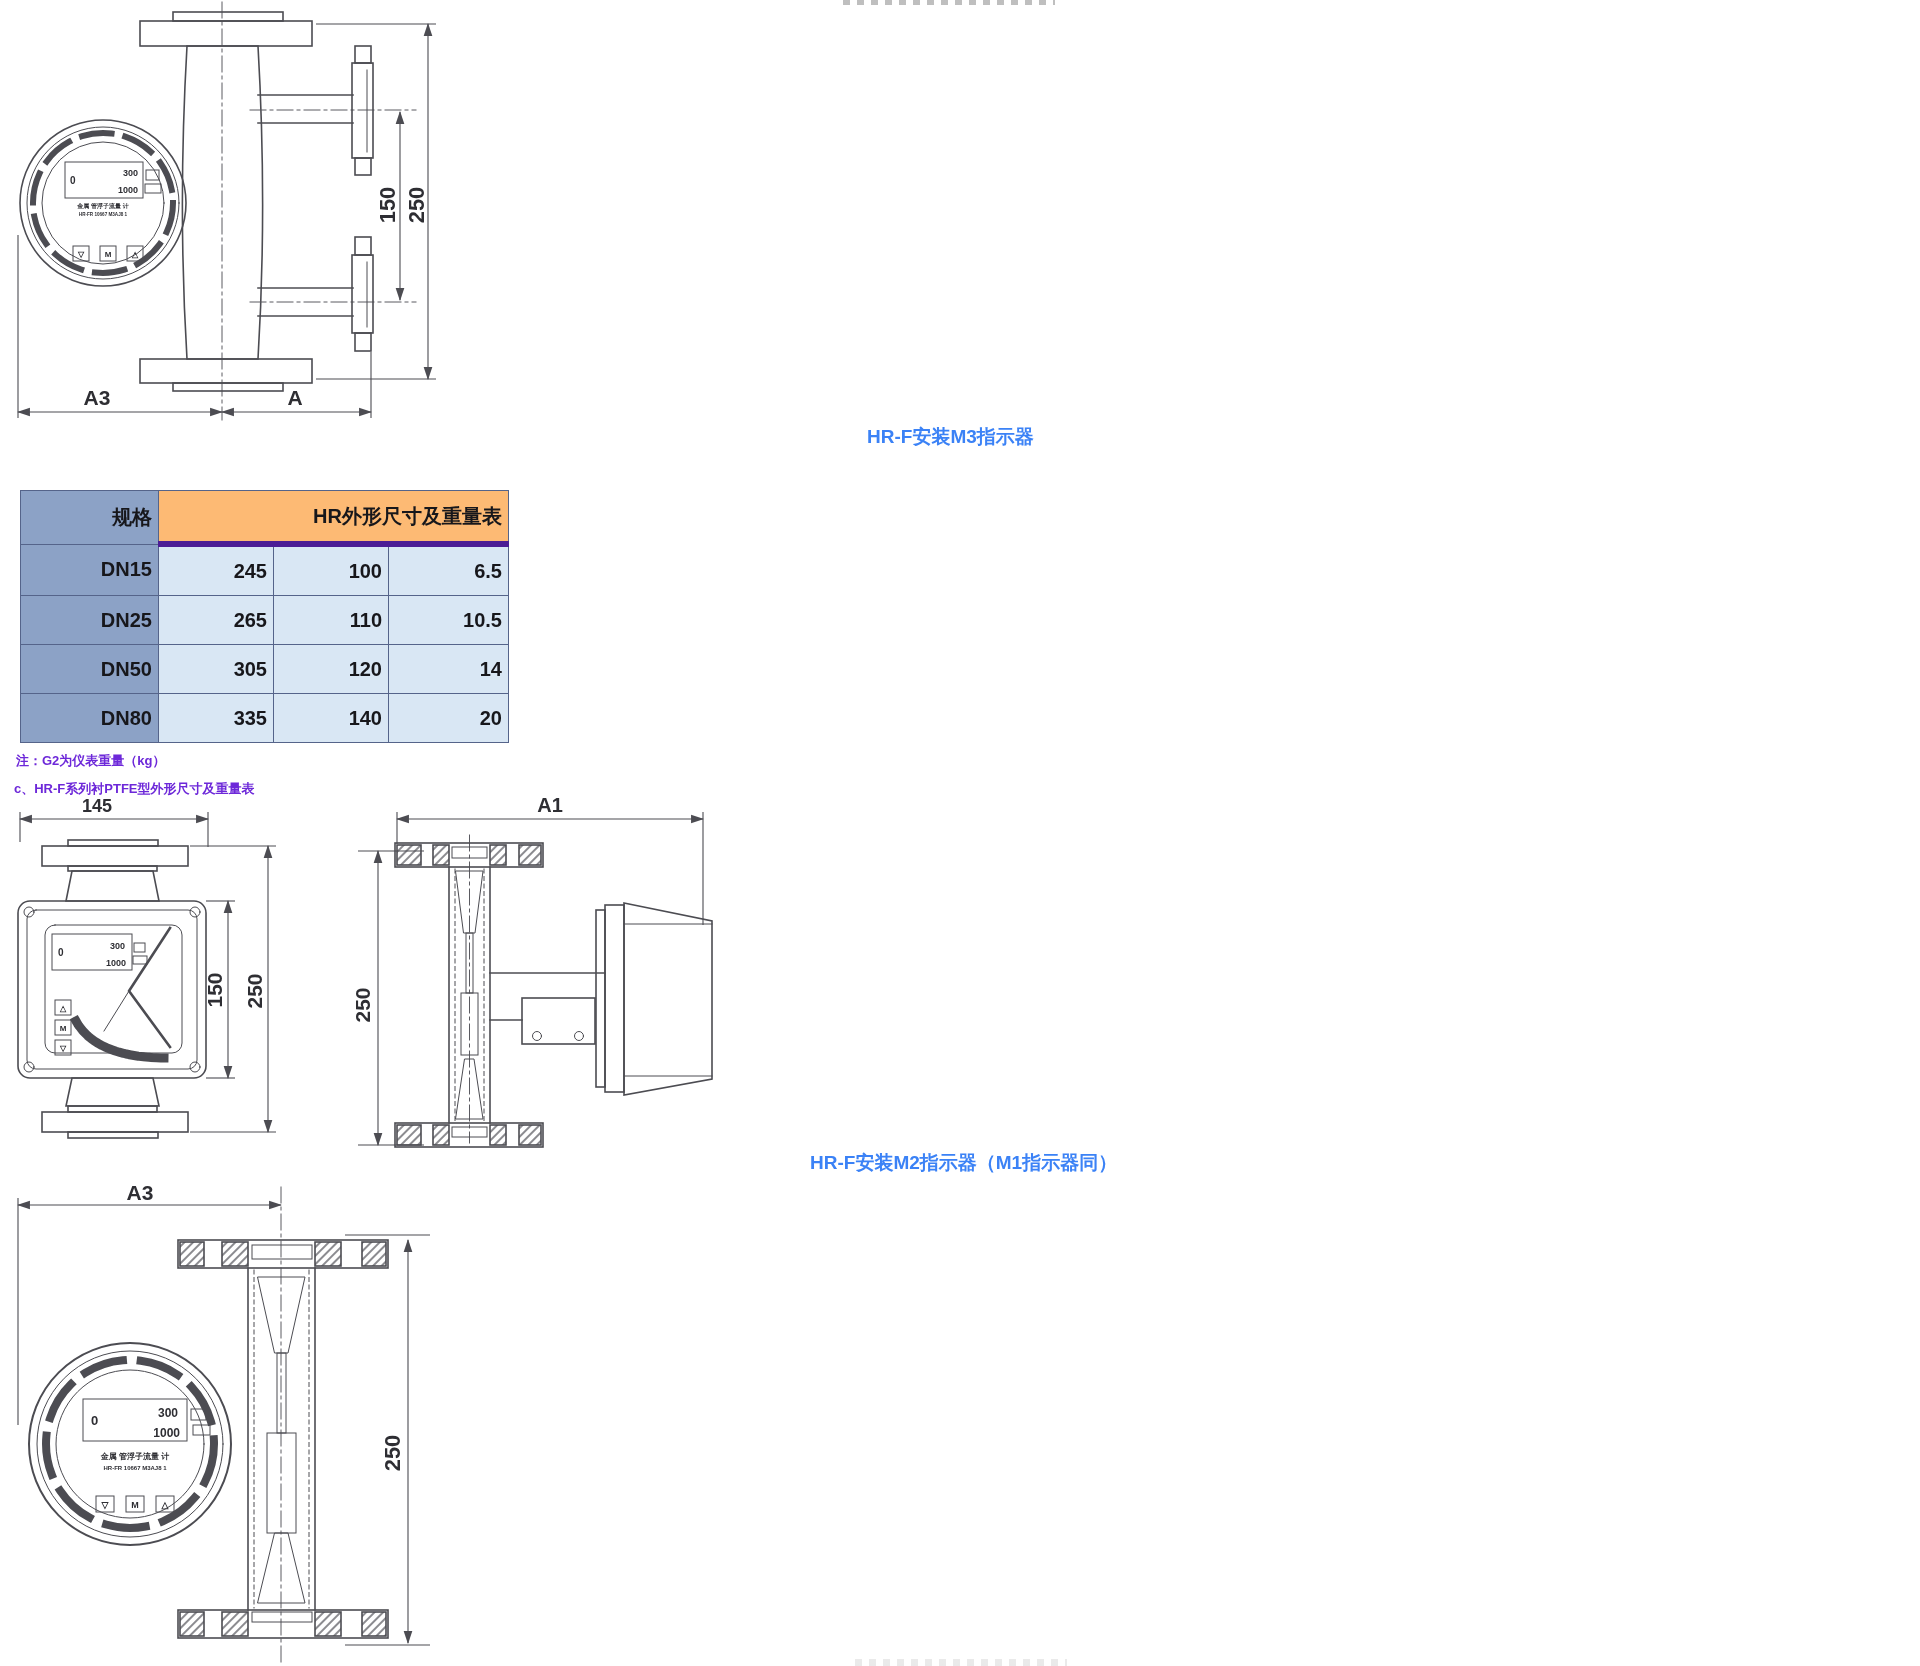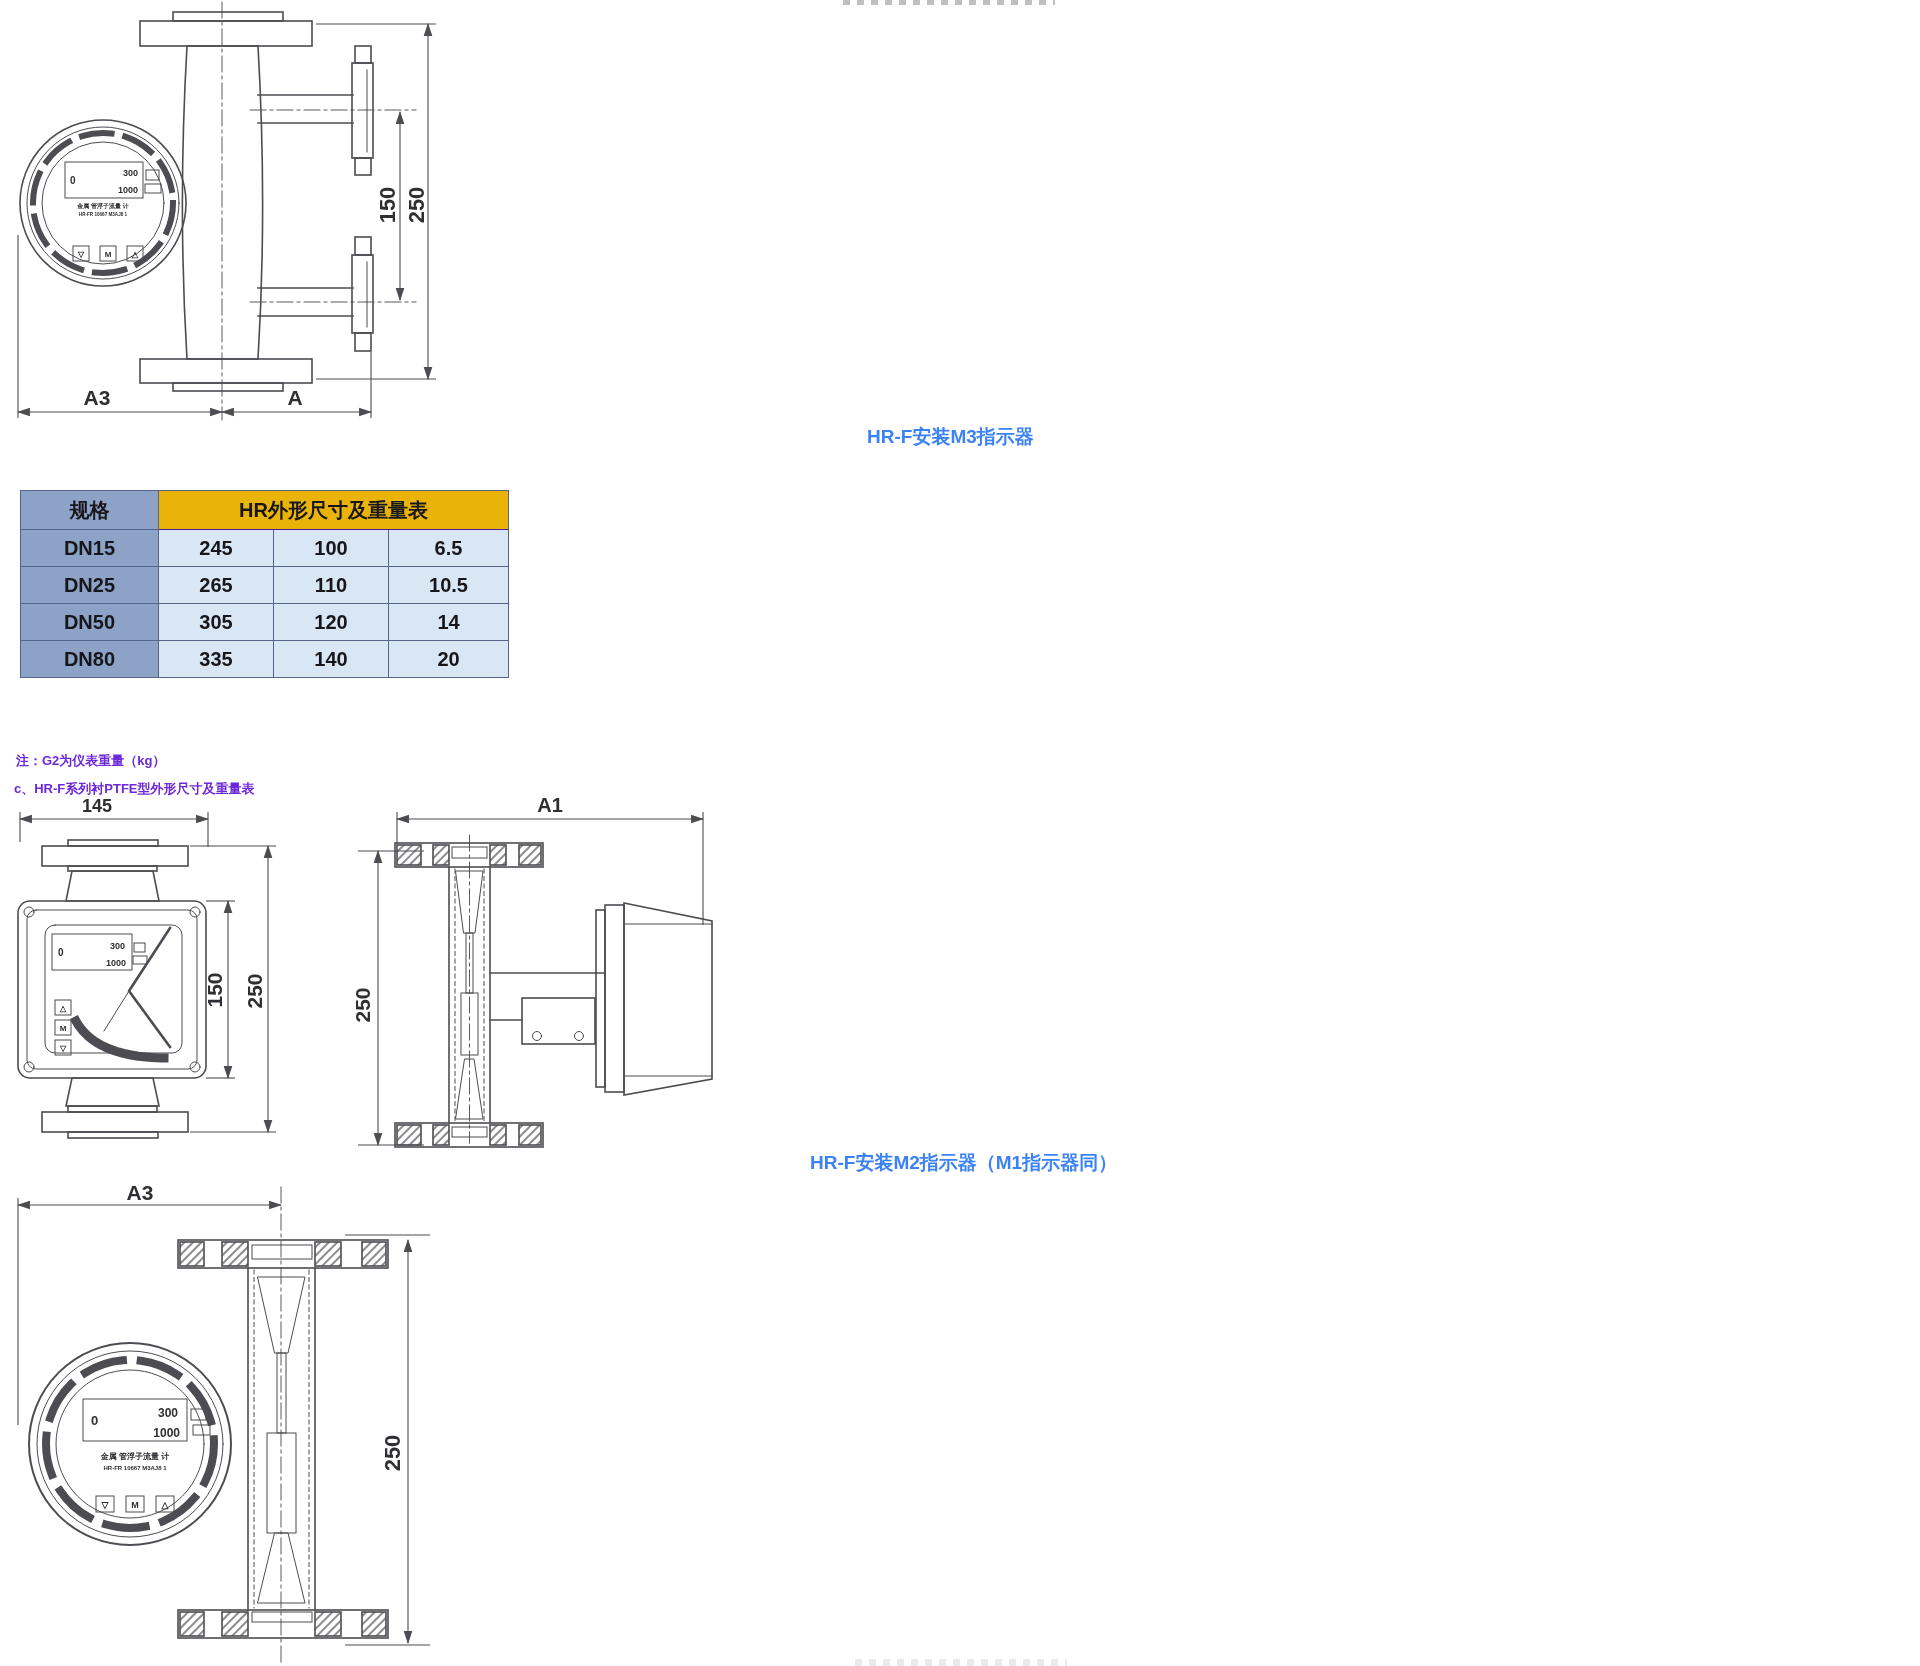--- a/index.html
+++ b/index.html
@@ -11,24 +11,24 @@
   .thin{stroke-width:1}
   .dim{stroke:#4c4c52;fill:none;stroke-width:1.1}
   .cl{stroke:#5a5a60;fill:none;stroke-width:1;stroke-dasharray:16 4 3 4}
   .liner{stroke-dasharray:4 3.5;stroke-width:1}
   .segring{fill:none;stroke:#4c4c52}
   .ticks{fill:none;stroke:#4c4c52;stroke-width:9;stroke-dasharray:1.4 6.2}
   .caption{position:absolute;font-size:19px;font-weight:700;color:#3b82f6;white-space:nowrap}
   .note{position:absolute;font-size:13px;font-weight:bold;color:#6d28d9;white-space:nowrap}
   table.spec{position:absolute;left:20px;top:490px;border-collapse:collapse;table-layout:fixed;
              font-weight:bold;font-size:20px;color:#17171b}
-  table.spec td{border:1.5px solid #55648a;text-align:center;padding:0;height:36px;background:#d9e7f4}
+  table.spec td{border:1.5px solid #55648a;text-align:right;padding:6px;height:36px;background:#d9e7f4}
   table.spec tr.hdr td{height:38px}
   table.spec td.blue{background:#8ca2c6}
-  table.spec td.grp{background:#eab308;border-bottom:1px solid #4c1d95}
+  table.spec td.grp{background:#fdba74;border-bottom:6px solid #4c1d95}
   .sliver{position:absolute;height:5px;opacity:.55;
           background:repeating-linear-gradient(90deg,#8a8a8a 0 7px,transparent 7px 14px)}
   .sliver.light{opacity:.18}
 </style>
 </head>
 <body>
 
 <div class="sliver" style="left:843px;top:0;width:212px"></div>
 <div class="sliver light" style="left:855px;top:1659px;width:212px;height:7px"></div>
 

